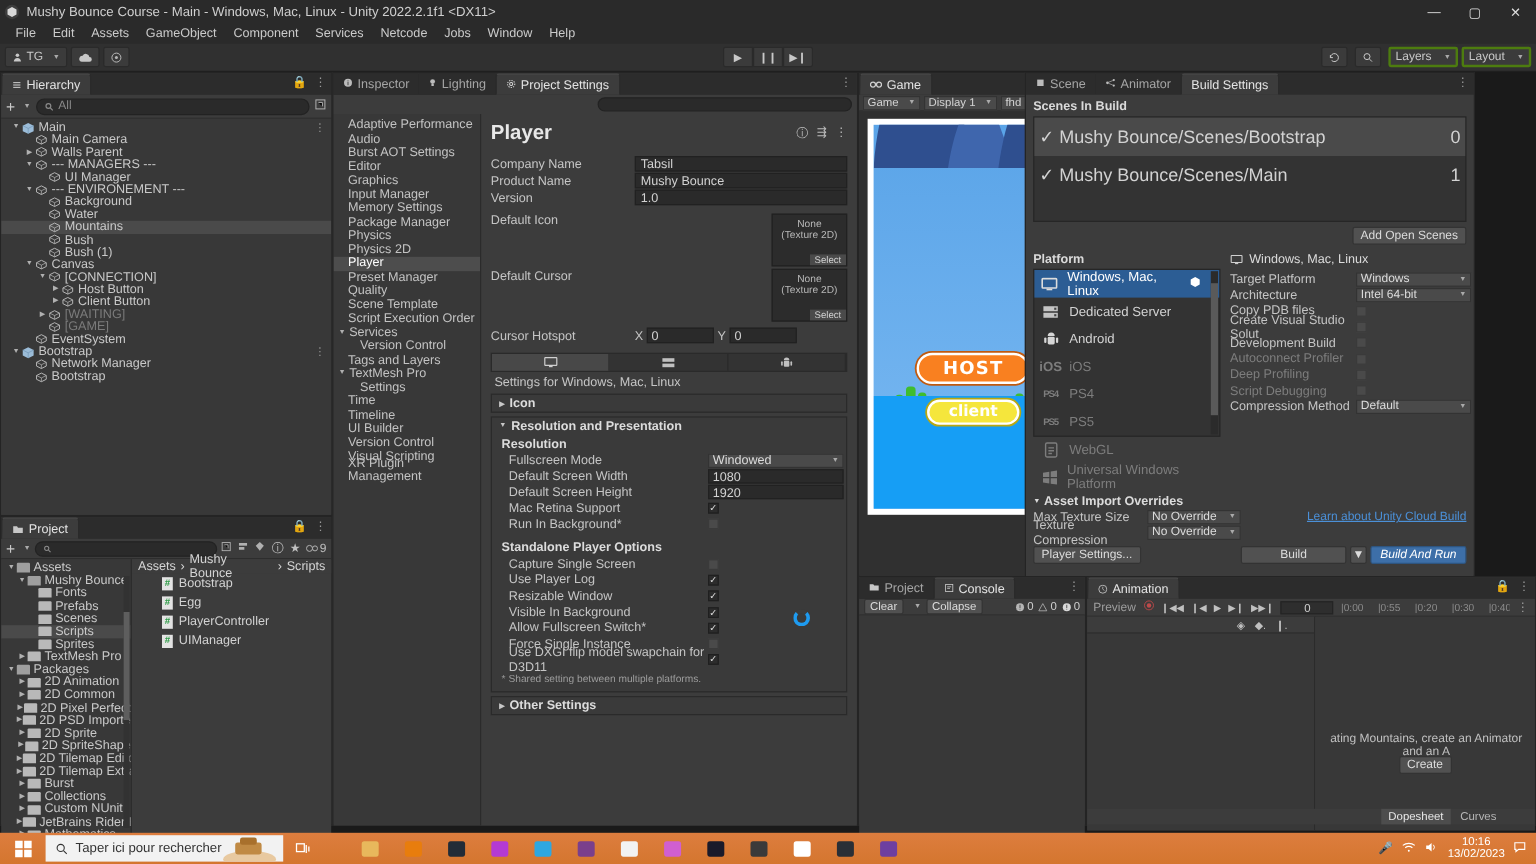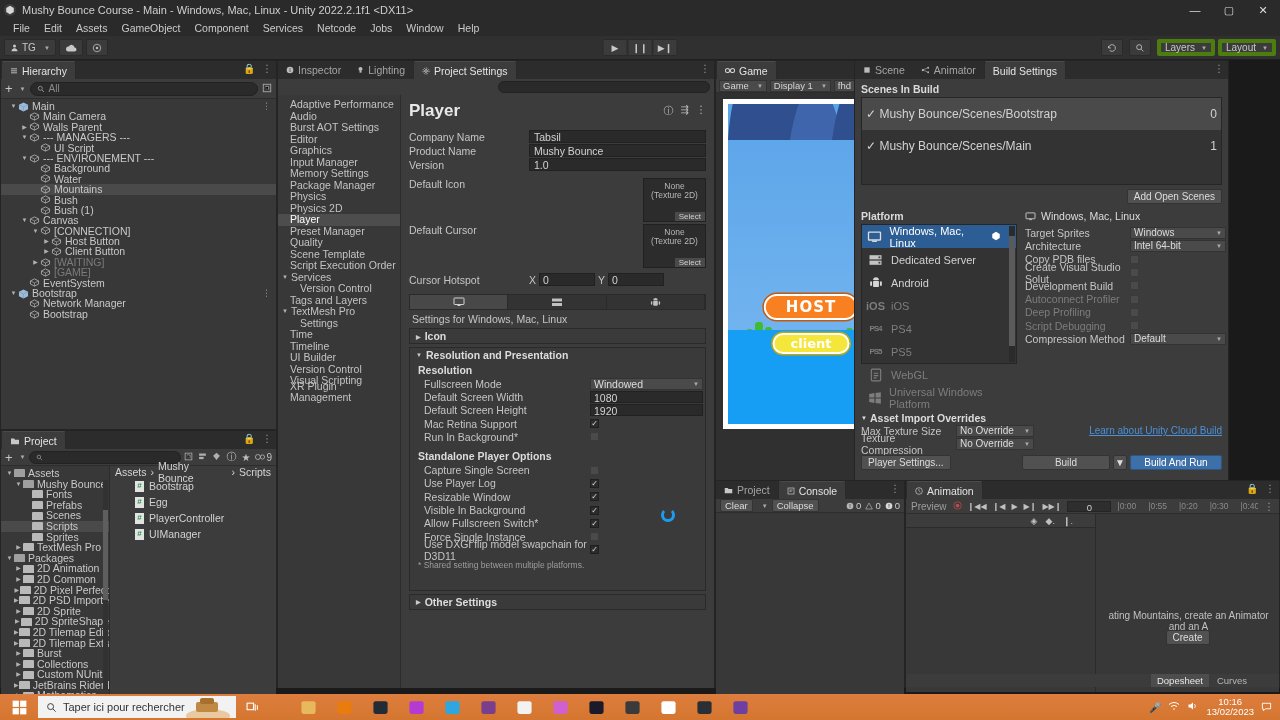--- a/index.html
+++ b/index.html
@@ -27,21 +27,21 @@
     display:flex; align-items:center; padding:0 4px; position:relative;}
   .tb-btn{ height:17px; background:#3b3b3b; border:1px solid #2a2a2a; border-radius:2px;
     display:flex; align-items:center; justify-content:center; gap:3px;
     padding:0 5px; margin-right:3px; color:#c8c8c8; font-size:10px;}
   .play-group{ position:absolute; left:50%; transform:translateX(-50%); display:flex; }
   .play-btn{ width:25px;height:17px;background:#3b3b3b;border:1px solid #2a2a2a;
     display:flex;align-items:center;justify-content:center;color:#c8c8c8;font-size:9px;}
   .play-btn:first-child{border-radius:2px 0 0 2px;}
   .play-btn:last-child{border-radius:0 2px 2px 0;}
   .tb-right{ position:absolute; right:4px; display:flex; align-items:center; gap:3px;}
-  .tb-drop{ height:17px;background:#3b3b3b;border:4px solid #4d7c0f;border-radius:2px;
+  .tb-drop{ height:17px;background:#3b3b3b;border:2px solid #4d7c0f;border-radius:2px;
     display:flex;align-items:center;padding:0 4px;color:#c8c8c8;font-size:10px;
     min-width:58px; justify-content:space-between;}
   .carrot{ font-size:6px; margin-left:5px; color:#aaa;}
 
   
   .workspace{ position:absolute; top:60px; left:0; width:1280px; height:628px;
     background:#1a1a1a; }
 
   .panel{ position:absolute; background:#383838; border:1px solid #242424;}
   .tabrow{ height:18px; background:#2c2c2c; display:flex; align-items:flex-end;
@@ -150,21 +150,21 @@
     background:#f5e63c; border:2.5px solid #fff; border-radius:14px;
     padding:1px 16px; color:#fff; font-size:13px; font-weight:bold;
     font-family:"DejaVu Sans", sans-serif;
     box-shadow:0 0 0 1.5px #b8a812;}
 
   
   #buildsettings{ left:854px; top:0; width:375px; height:420px;}
   .bs-body{ padding:4px 6px; background:#3c3c3c; height:401px; position:relative;}
   .bs-label{ font-size:10.5px; color:#dadada; margin-bottom:2px;font-weight:bold;}
   .sceneslist{ background:#333; border:1px solid #262626; height:88px; margin-bottom:4px;}
-  .scenerow{ height:11px; display:flex; align-items:center; font-size:12px;
+  .scenerow{ height:11px; display:flex; align-items:center; font-size:15px;
     color:#d2d2d2; padding:16px 4px; justify-content:space-between; line-height:11px;}
   .scenerow.sel{ background:#4a4a4a;}
   .btn{ background:#515151; border:1px solid #333; border-radius:2px; color:#dcdcdc;
     font-size:10px; padding:1px 6px; display:inline-flex; align-items:center;
     justify-content:center;}
   .btn-blue{ background:#3d6fa8; border:1px solid #2e5580; color:#fff;}
   .bs-cols{ display:flex; gap:8px; margin-top:6px;}
   .platlist{ width:156px; background:#333; border:1px solid #262626; position:relative;}
   .platrow{ height:23px; display:flex; align-items:center; gap:7px; padding:0 5px;
     font-size:11px; color:#d2d2d2;}
@@ -432,21 +432,21 @@
         </div>
         <div class="h-row">
           <span style="width:30px;display:inline-block;flex:none"></span>
           <span class="arrow none">▶</span>
           <span class="goicon">
             <svg width="11" height="9" viewBox="0 0 24 20">
               <path fill="none" stroke="#b9b9b9" stroke-width="1.8" d="M12 2 21 6.5v7L12 18 3 13.5v-7z"></path>
               <path fill="none" stroke="#b9b9b9" stroke-width="1.3" d="M3 6.5 12 11l9-4.5M12 11v7"></path>
             </svg>
           </span>
-          <span>UI Script</span>
+          <span>UI Manager</span>
         </div>
         <div class="h-row">
           <span style="width:19px;display:inline-block;flex:none"></span>
           <span class="arrow">▼</span>
           <span class="goicon">
             <svg width="11" height="9" viewBox="0 0 24 20">
               <path fill="none" stroke="#b9b9b9" stroke-width="1.8" d="M12 2 21 6.5v7L12 18 3 13.5v-7z"></path>
               <path fill="none" stroke="#b9b9b9" stroke-width="1.3" d="M3 6.5 12 11l9-4.5M12 11v7"></path>
             </svg>
           </span>
@@ -811,21 +811,21 @@
 
         <div class="settings-for">Settings for Windows, Mac, Linux</div>
 
         <div class="foldbox">
           <div class="foldhdr">
               <span class="ar">▶</span>
             <span>Icon</span>
             </div>
         </div>
 
-        <div class="foldbox" style="padding-bottom:17px;">
+        <div class="foldbox" style="padding-bottom:3px;">
           <div class="foldhdr">
             <span class="ar">▼</span>
             <span>Resolution and Presentation</span>
           </div>
           <div class="secthdr">Resolution</div>
           <div id="resolution-rows">
               <div class="prow">
                 <span class="pl">Fullscreen Mode</span>
                 <span class="pdrop">
                   <span>Windowed</span>
@@ -1068,21 +1068,21 @@
         <div class="bs-detail">
           <div class="bs-dhdr">
             <svg width="11" height="9" viewBox="0 0 24 20">
                 <rect x="2" y="2" width="20" height="13" rx="1" fill="none" stroke="#d0d0d0" stroke-width="2"></rect>
                 <rect x="9" y="16" width="6" height="2" fill="#d0d0d0"></rect>
               </svg>
             <span>Windows, Mac, Linux</span>
           </div>
           <div id="detail-rows">
               <div class="drow">
-                <span class="dl">Target Sprites</span>
+                <span class="dl">Target Platform</span>
                 <span class="ddrop">
                   <span>Windows</span>
                   <span class="carrot">▼</span>
                 </span>
               </div>
               <div class="drow">
                 <span class="dl">Architecture</span>
                 <span class="ddrop">
                   <span>Intel 64-bit</span>
                   <span class="carrot">▼</span>
@@ -1146,21 +1146,21 @@
 
       <div style="position:absolute;right:6px;bottom:44px;">
         <span class="link">Learn about Unity Cloud Build</span>
       </div>
       <div style="position:absolute;left:6px;bottom:10px;">
         <span class="btn">Player Settings...</span>
       </div>
       <div style="position:absolute;right:6px;bottom:10px;display:flex;gap:3px;">
         <span class="btn" style="width:88px;">Build</span>
         <span class="btn" style="width:14px;padding:1px 0;">▼</span>
-        <span class="btn btn-blue" style="width:92px;">Build And Run</span>
+        <span class="btn btn-blue" style="width:80px;font-style:italic;">Build And Run</span>
       </div>
     </div>
   </div>
 
   <div class="panel" id="project">
     <div class="tabrow">
       <div class="tab active">
         <svg width="10" height="8" viewBox="0 0 24 20">
             <path fill="#c7c7c7" d="M2 4h8l2 3h10v11H2z"></path>
           </svg>

